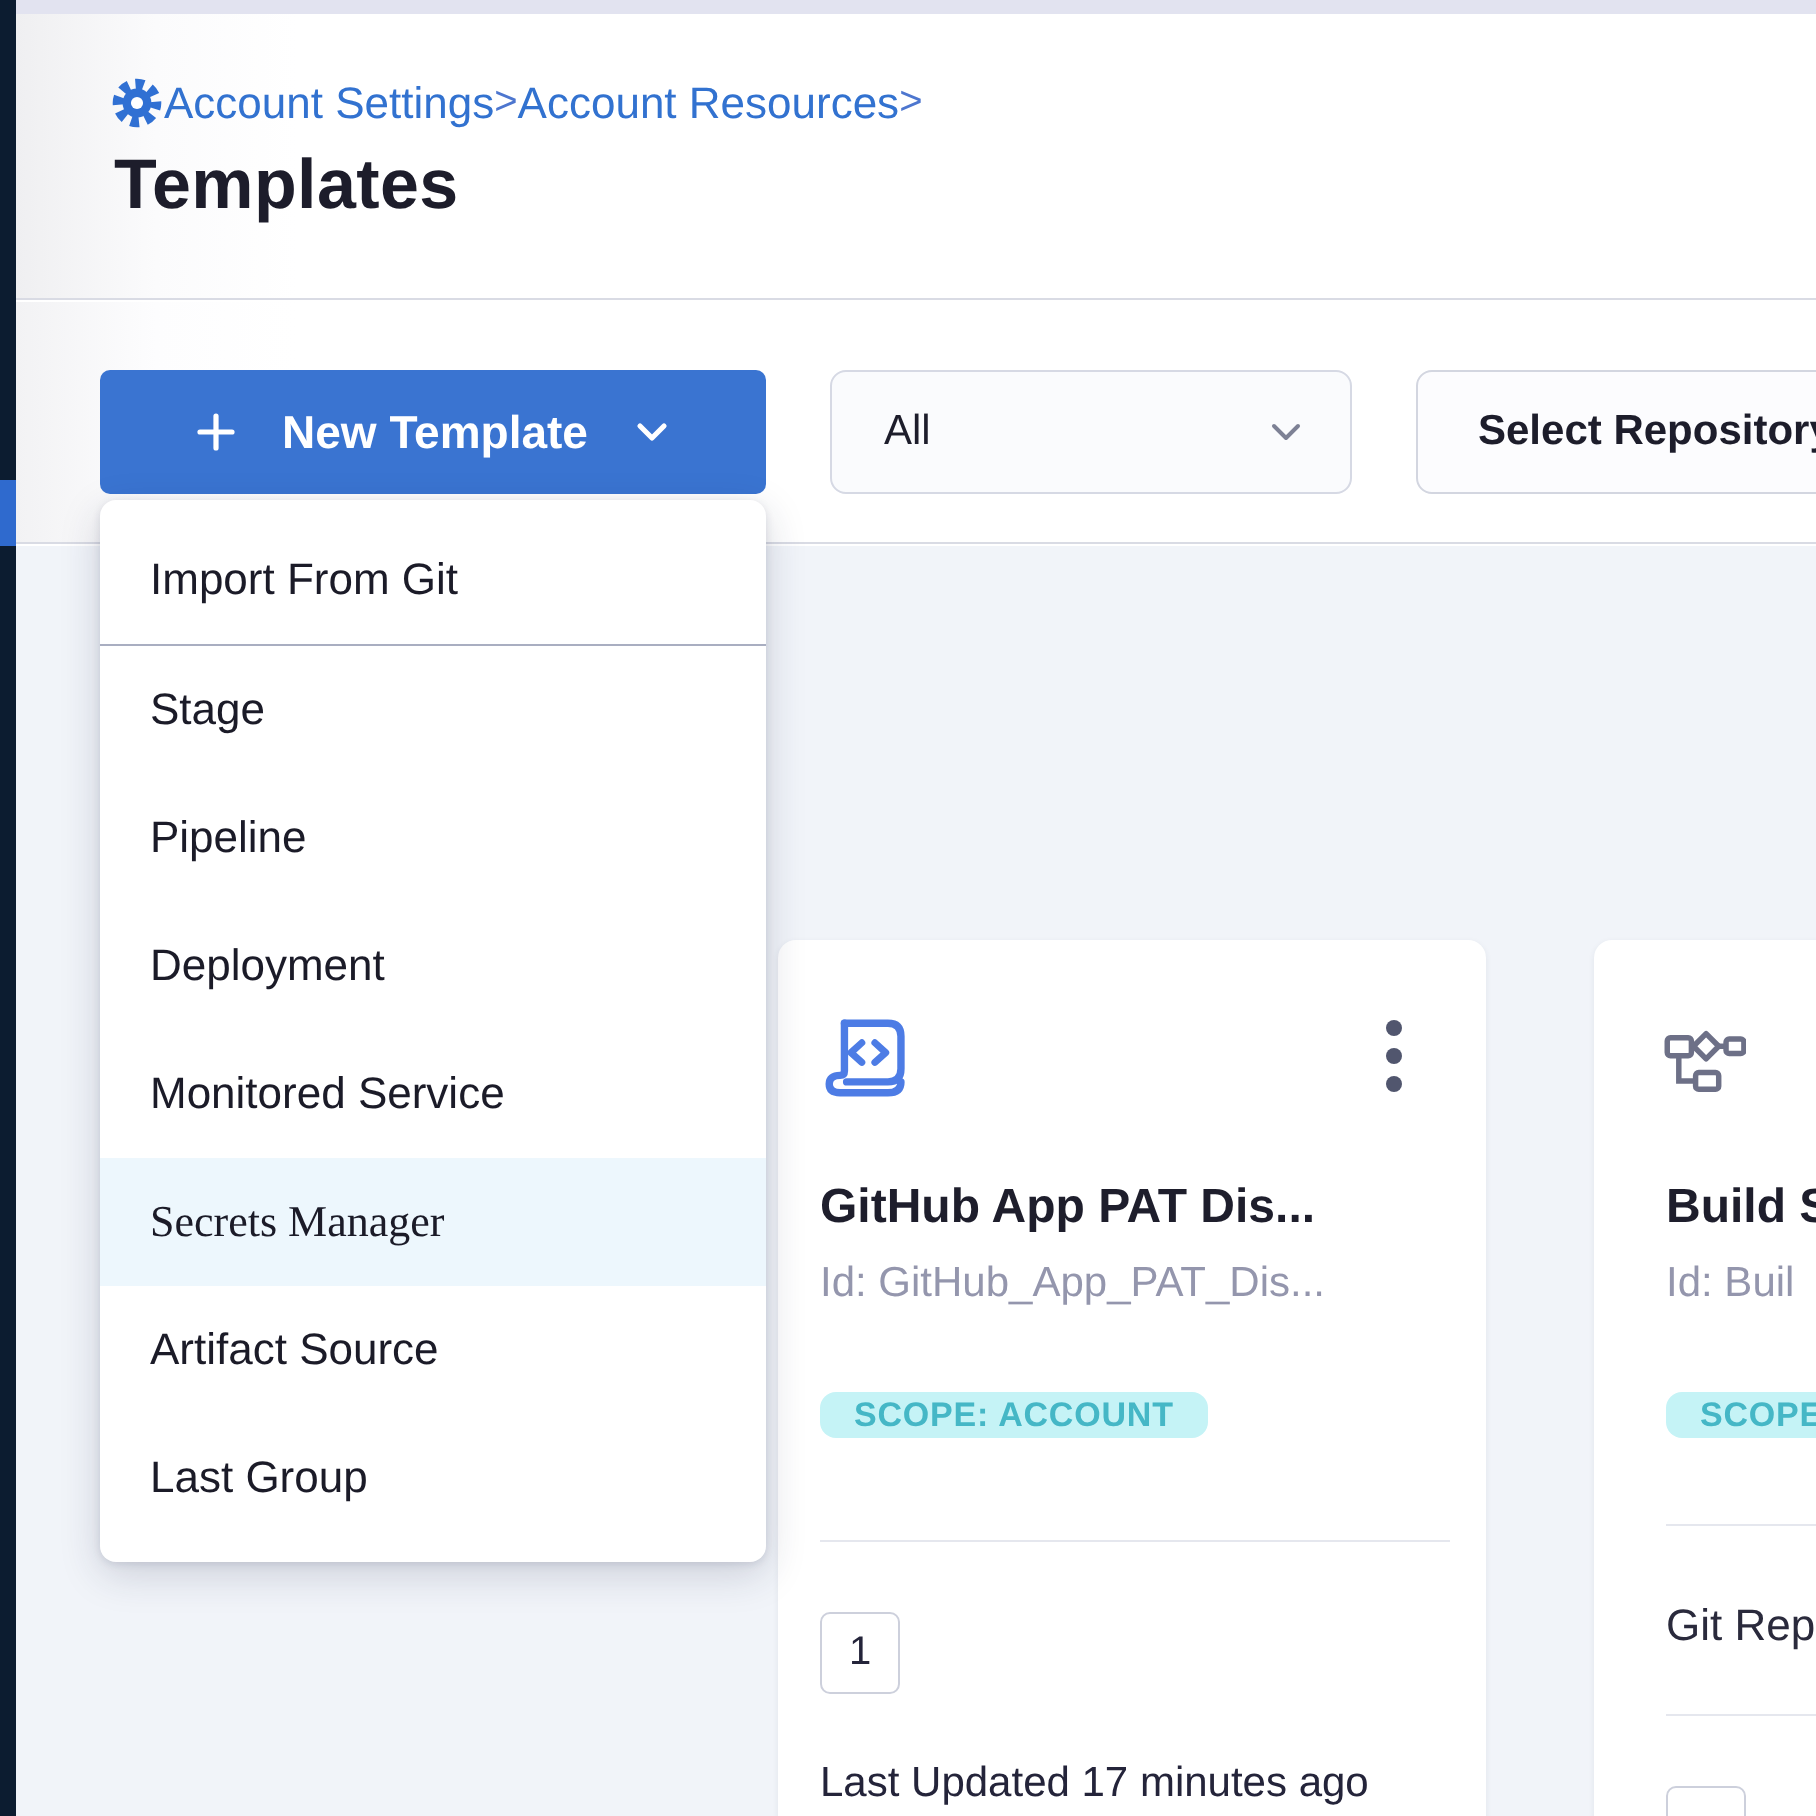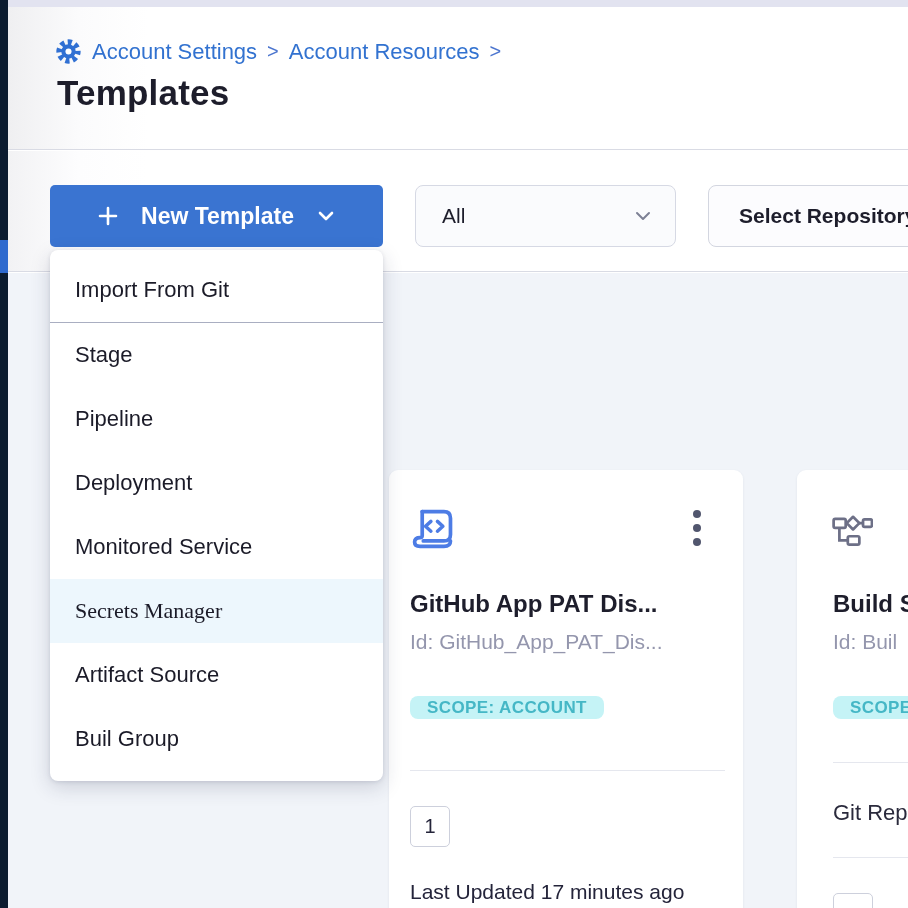--- a/index.html
+++ b/index.html
@@ -13,21 +13,21 @@
   
   .top-strip { position:absolute; left:0; top:0; width:908px; height:7px; background:#e2e3f0; }
   .left-rail { position:absolute; left:0; top:0; width:8px; height:908px; background:#0c1c30; z-index:40; }
   .rail-indicator { position:absolute; left:0; top:240px; width:8px; height:33px; background:#2f6ace; }
 
   .header {
     position:absolute; left:8px; top:7px; width:900px; height:143px;
     background:linear-gradient(90deg,#efeff1 0,#fbfbfc 70px,#ffffff 140px);
     border-bottom:1px solid #d9dbe4;
   }
-  .breadcrumb { position:absolute; left:47px; top:31px; display:flex; align-items:center; gap:10px; font-size:22px; color:#3272d0; }
+  .breadcrumb { position:absolute; left:47px; top:31px; display:flex; align-items:center; font-size:22px; color:#3272d0; }
   .breadcrumb .crumb { cursor:pointer; }
   .breadcrumb .sep { color:#4d76cf; font-size:20px; }
   .gear-icon { width:27px; height:27px; display:inline-block; }
   .page-title { position:absolute; left:49px; top:66px; font-size:35px; font-weight:700; color:#1d1d2b; letter-spacing:.2px; }
 
   .toolbar {
     position:absolute; left:8px; top:151px; width:900px; height:121px;
     background:linear-gradient(90deg,#f2f2f4 0,#fdfdfe 70px,#ffffff 140px);
     border-bottom:1px solid #d9dbe4;
   }
@@ -192,18 +192,18 @@
 
 <div class="dropdown-menu">
   <div class="menu-item">Import From Git</div>
   <div class="menu-divider"></div>
   <div class="menu-item">Stage</div>
   <div class="menu-item">Pipeline</div>
   <div class="menu-item">Deployment</div>
   <div class="menu-item">Monitored Service</div>
   <div class="menu-item highlight">Secrets Manager</div>
   <div class="menu-item">Artifact Source</div>
-  <div class="menu-item">Buil Group</div>
+  <div class="menu-item">Last Group</div>
 </div>
 
 <div class="left-rail">
   <div class="rail-indicator"></div>
 </div>
 
 </body></html>

